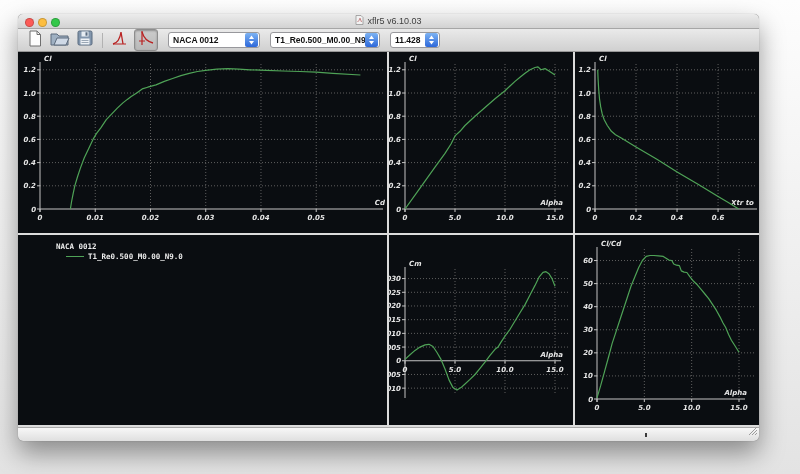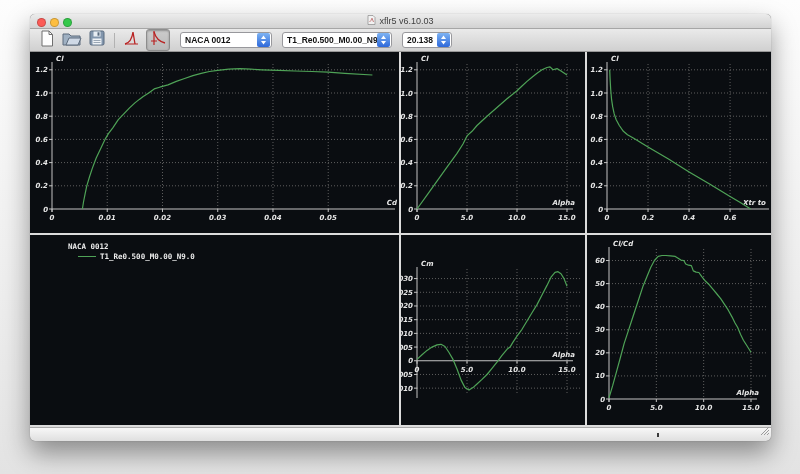--- a/index.html
+++ b/index.html
@@ -1,18 +1,18 @@
 <!DOCTYPE html>
 <html><head>
 <meta charset="utf-8">
 <style>
   html,body{margin:0;padding:0;width:800px;height:474px;overflow:hidden;
     font-family:"Liberation Sans",sans-serif;
     background:linear-gradient(180deg,#fdfdfd 0%,#efefef 55%,#e3e3e3 100%);}
-  .window{position:absolute;left:30px;top:14px;width:741px;height:427px;border-radius:5px;
+  .window{position:absolute;left:18px;top:14px;width:741px;height:427px;border-radius:5px;
     box-shadow:0 12px 26px rgba(0,0,0,.40),0 0 1px rgba(0,0,0,.35);background:#737373;}
   .titlebar{box-sizing:border-box;height:15px;background:linear-gradient(#ececec,#d2d2d2);
     border-bottom:1px solid #a6a6a6;border-radius:5px 5px 0 0;position:relative;}
   .lights{position:absolute;left:7px;top:4px;display:flex;gap:4px;}
   .light{width:7px;height:7px;border-radius:50%;border:0.5px solid rgba(0,0,0,.2);}
   .title{display:flex;justify-content:center;align-items:center;gap:3px;height:14px;
     font-size:9px;color:#3f3f3f;}
   .toolbar{box-sizing:border-box;height:23px;background:linear-gradient(#eaeaea,#d0d0d0);
     border-bottom:1px solid #979797;display:flex;align-items:center;padding:0 6px;gap:3px;}
   .tbtn{width:22px;height:20px;display:flex;align-items:center;justify-content:center;border-radius:3px;}
@@ -124,21 +124,21 @@
     <div class="combo" style="width:110px">
       <span class="combo-text">T1_Re0.500_M0.00_N9.0</span>
       <span class="stepper">
         <svg width="7" height="10" viewBox="0 0 7 10">
             <path d="M3.5 0.5 L6 4H1z" fill="#fff"></path>
             <path d="M3.5 9.5 L1 6h5z" fill="#fff"></path>
           </svg>
       </span>
     </div>
     <div class="combo" style="width:50px">
-      <span class="combo-text">20.138</span>
+      <span class="combo-text">11.428</span>
       <span class="stepper">
         <svg width="7" height="10" viewBox="0 0 7 10">
             <path d="M3.5 0.5 L6 4H1z" fill="#fff"></path>
             <path d="M3.5 9.5 L1 6h5z" fill="#fff"></path>
           </svg>
       </span>
     </div>
   </div>
 
   <div class="plot-grid">

